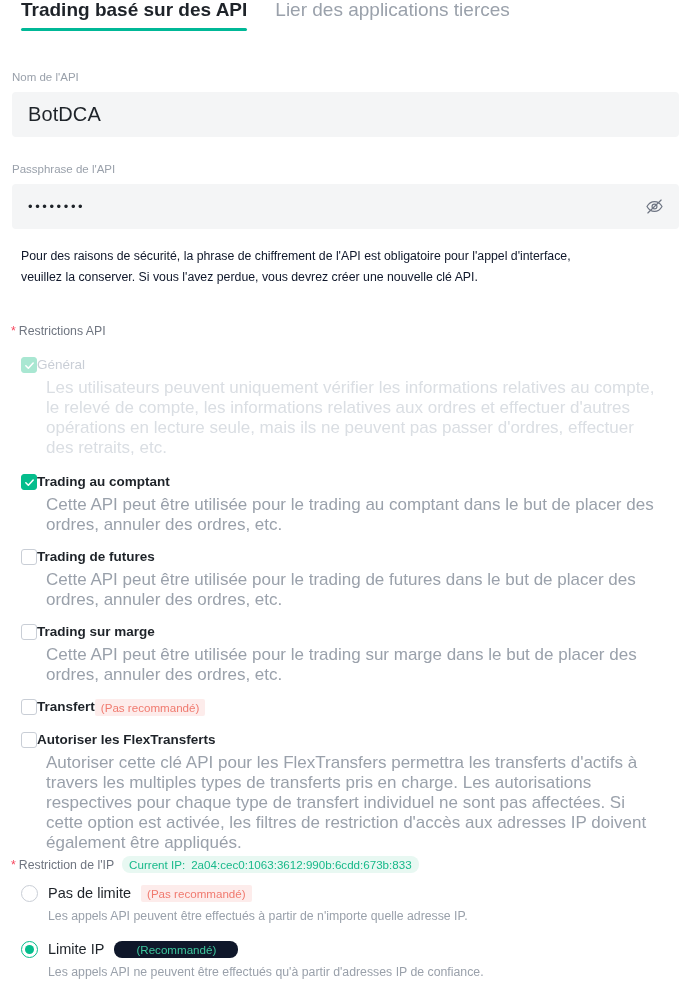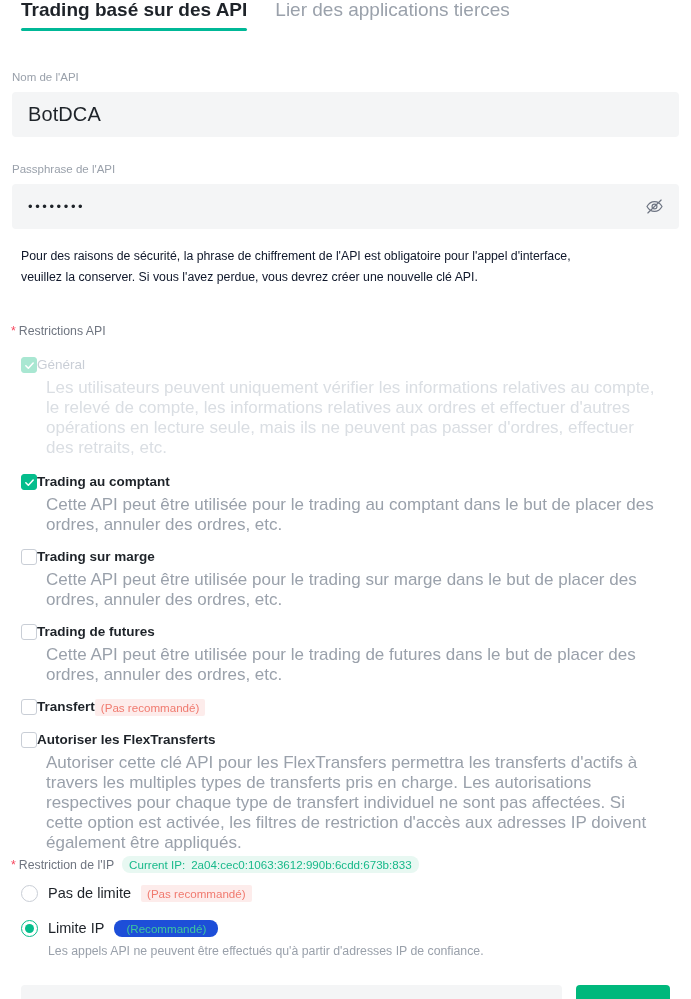--- a/index.html
+++ b/index.html
@@ -171,24 +171,24 @@
 
   .tag-warn {
     background: #fdeceb;
     color: #f07a6f;
     font-size: 11.6px;
     padding: 2px 6px;
     border-radius: 2px;
     white-space: nowrap;
   }
   .tag-good {
-    background: #1d4ed8;
+    background: #0f172a;
     color: #3dc79e;
     font-size: 11.6px;
-    padding: 2px 12px;
+    padding: 2px 22px;
     border-radius: 8px;
     white-space: nowrap;
   }
 
   
   .radio-list { padding: 0 21px; }
   .radio-row { margin-bottom: 4px; }
   .radio-head {
     display: flex;
     align-items: center;
@@ -319,31 +319,31 @@
         </svg>
       </span>
       <span class="perm-title">Trading au comptant</span>
     </div>
     <div class="perm-desc">Cette API peut être utilisée pour le trading au comptant dans le but de placer des ordres, annuler des ordres, etc.</div>
   </div>
 
   <div class="perm-row" style="margin-top:11px;">
     <div class="perm-head">
       <span class="cbox"></span>
+      <span class="perm-title">Trading de futures</span>
+    </div>
+    <div class="perm-desc">Cette API peut être utilisée pour le trading de futures dans le but de placer des ordres, annuler des ordres, etc.</div>
+  </div>
+
+  <div class="perm-row" style="margin-top:11px;">
+    <div class="perm-head">
+      <span class="cbox"></span>
       <span class="perm-title">Trading sur marge</span>
     </div>
     <div class="perm-desc">Cette API peut être utilisée pour le trading sur marge dans le but de placer des ordres, annuler des ordres, etc.</div>
-  </div>
-
-  <div class="perm-row" style="margin-top:11px;">
-    <div class="perm-head">
-      <span class="cbox"></span>
-      <span class="perm-title">Trading de futures</span>
-    </div>
-    <div class="perm-desc">Cette API peut être utilisée pour le trading de futures dans le but de placer des ordres, annuler des ordres, etc.</div>
   </div>
 
   <div class="perm-row" style="margin-top:11px;">
     <div class="perm-head">
       <span class="cbox"></span>
       <span class="perm-title">Transfert</span>
       <span class="tag-warn">(Pas recommandé)</span>
     </div>
   </div>
 
@@ -365,20 +365,21 @@
 </div>
 
 <div class="radio-list" style="margin-top:8px;">
 
   <div class="radio-row">
     <div class="radio-head">
       <span class="rbox"></span>
       <span class="radio-title">Pas de limite</span>
       <span class="tag-warn">(Pas recommandé)</span>
     </div>
+    <div class="radio-desc">Les appels API peuvent être effectués à partir de n'importe quelle adresse IP.</div>
   </div>
 
   <div class="radio-row" style="margin-top:11px;">
     <div class="radio-head">
       <span class="rbox selected"></span>
       <span class="radio-title">Limite IP</span>
       <span class="tag-good">(Recommandé)</span>
     </div>
     <div class="radio-desc">Les appels API ne peuvent être effectués qu'à partir d'adresses IP de confiance.</div>
   </div>

